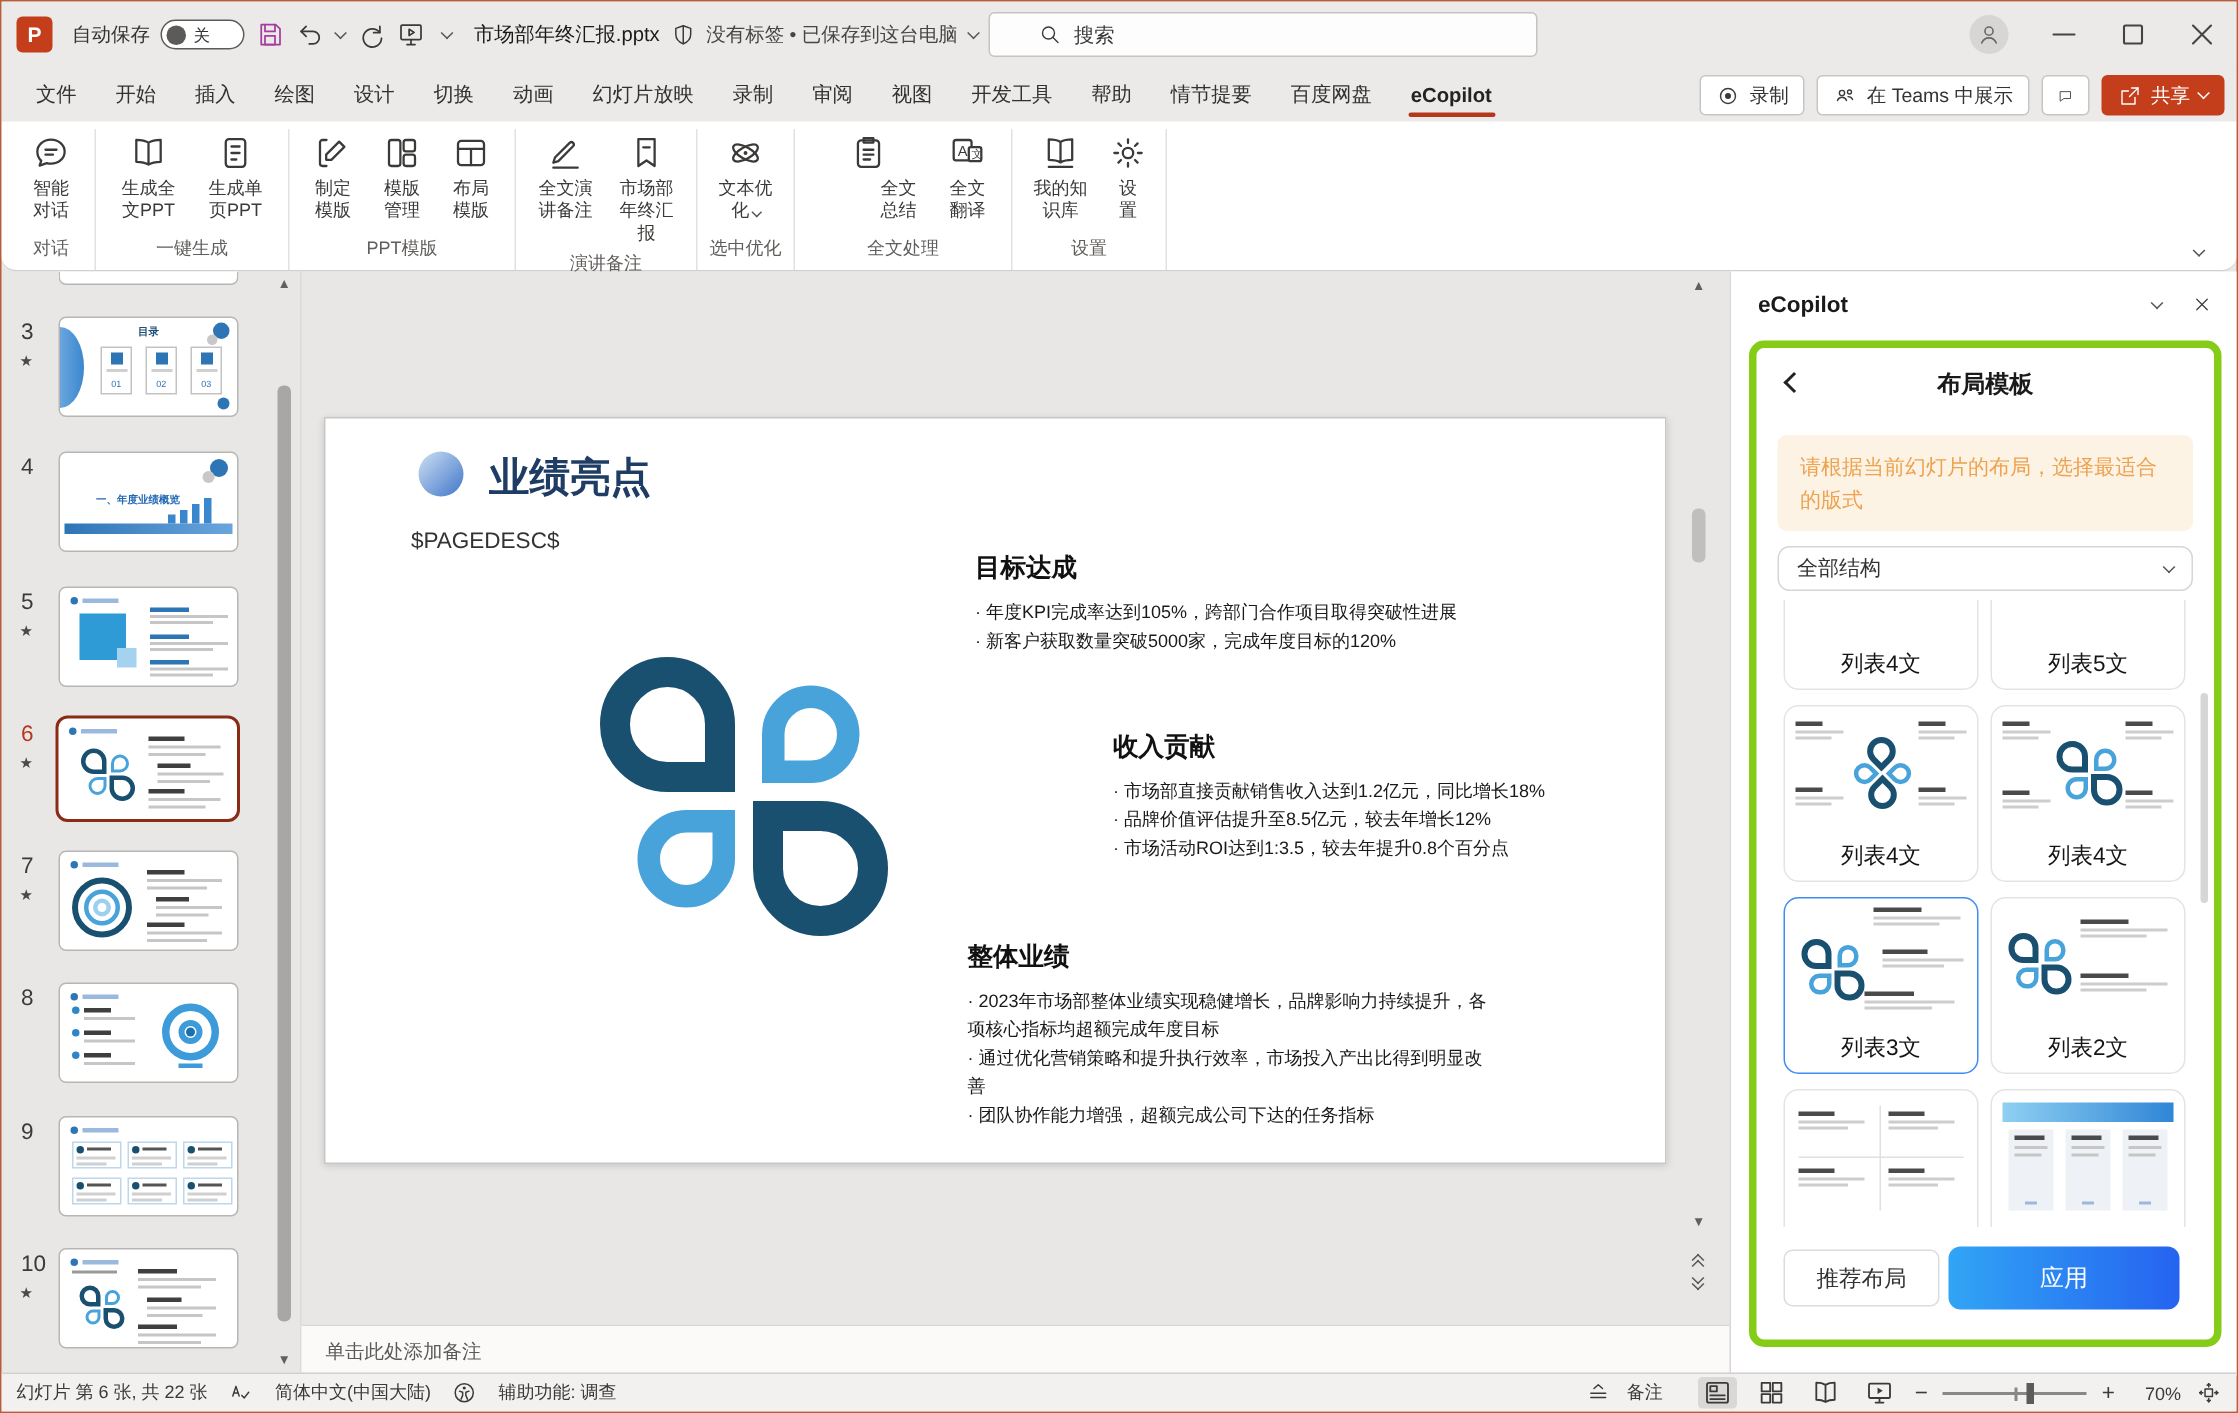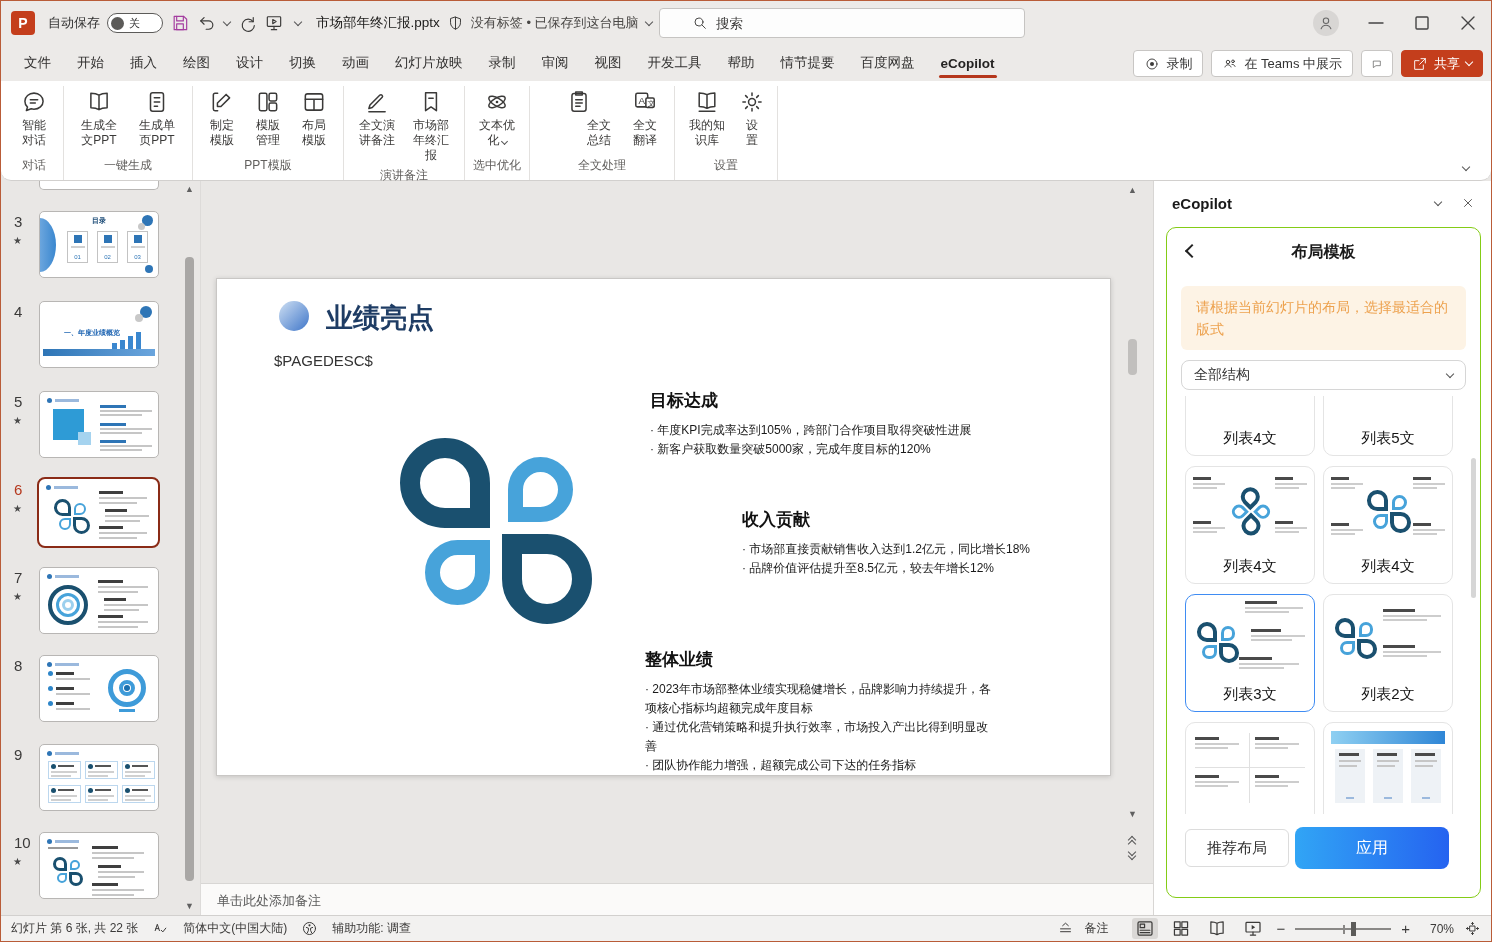--- a/index.html
+++ b/index.html
@@ -80,41 +80,41 @@
 
   .canvas{ position:absolute; left:199px; top:180px; width:953px; height:736px; border-left:1px solid #dddbd9; }
   .slide{ position:absolute; left:15px; top:97px; width:895px; height:498px; background:#fff;
           border:1px solid #c9c7c5; box-shadow:0 1px 5px rgba(0,0,0,.16); }
   .slide-title-dot{ position:absolute; left:62px; top:22px; width:30px; height:30px; border-radius:50%;
                     background:linear-gradient(135deg,#cfe0f3,#3f76c9); }
   .slide-title{ position:absolute; left:109px; top:21px; font-size:27px; font-weight:bold; color:#1e3c64; }
   .pagedesc{ position:absolute; left:57px; top:73px; font-size:15px; color:#333; }
   .clover-main{ position:absolute; left:183px; top:153px; width:192px; height:185px; }
   .petal{ position:absolute; background:transparent; }
-  .sec{ position:absolute;margin-top:22px; }
+  .sec{ position:absolute; }
   .sec h3{ font-size:17px; font-weight:bold; color:#111; margin-bottom:9px; }
   .bullet{ font-size:12px; color:#1a1a1a; line-height:19px; }
   .bullet::before{ content:"·  "; }
 
   .cscroll{ position:absolute; left:923px; top:0; width:16px; height:700px; }
   .cscroll .thumbbar{ position:absolute; left:4px; width:9px; top:158px; height:36px; background:#c1bfbd; border-radius:4px;}
   .dbl{ position:absolute; left:1px; width:14px; height:12px; }
   .dbl .chev{ border-color:#555; position:absolute; left:4px; }
   .notes{ position:absolute; left:0; bottom:0; height:34px; width:953px; background:#fbfaf9;
           border-top:1px solid #d8d6d4; display:flex; align-items:center; padding-left:16px;
           font-size:13px; color:#5a5a5a; }
 
   
   .copilot{ position:absolute; left:1152px; top:180px; width:340px; height:736px; background:#fff;
             border-left:1px solid #d8d6d4; }
   .cp-header{ height:44px; display:flex; align-items:center; padding:0 18px; }
   .cp-header .title{ font-size:15px; font-weight:bold; color:#1a1a1a; }
   .cp-header .hicons{ margin-left:auto; display:flex; gap:20px; align-items:center; color:#3b3a39; }
   .cp-card{ position:absolute; left:12px; right:12px; top:46px; height:671px;
-            border:1px solid #84cc16; border-radius:10px; }
+            border:5px solid #84cc16; border-radius:10px; }
   .cp-back{ position:absolute; left:20px; top:18px; width:10px; height:10px; border-left:2px solid #222;
             border-bottom:2px solid #222; transform:rotate(45deg); }
   .cp-title{ position:absolute; left:0; right:0; top:14px; text-align:center; font-size:16px;
              font-weight:bold; color:#1a1a1a; }
   .cp-hint{ position:absolute; left:14px; right:14px; top:58px; height:64px; background:#fdf3e5;
             border-radius:6px; padding:11px 15px; font-size:14px; line-height:1.55; color:#eda24f; }
   .cp-select{ position:absolute; left:14px; right:14px; top:132px; height:30px; border:1px solid #d6d6d6;
               border-radius:8px; display:flex; align-items:center; padding:0 12px; font-size:14px; color:#333; }
   .cp-select .chev{ margin-left:auto; }
   .cp-viewport{ position:absolute; left:8px; right:4px; top:168px; height:418px; overflow:hidden; }
@@ -668,20 +668,21 @@
       <div id="sections">
           <div class="sec" style="left: 433px; top: 88px; width: 452px;">
             <h3>目标达成</h3>
             <div class="bullet">年度KPI完成率达到105%，跨部门合作项目取得突破性进展</div>
             <div class="bullet">新客户获取数量突破5000家，完成年度目标的120%</div>
           </div>
           <div class="sec" style="left: 525px; top: 207px; width: 368px;">
             <h3>收入贡献</h3>
             <div class="bullet">市场部直接贡献销售收入达到1.2亿元，同比增长18%</div>
             <div class="bullet">品牌价值评估提升至8.5亿元，较去年增长12%</div>
+            <div class="bullet">市场活动ROI达到1:3.5，较去年提升0.8个百分点</div>
           </div>
           <div class="sec" style="left: 428px; top: 347px; width: 352px;">
             <h3>整体业绩</h3>
             <div class="bullet">2023年市场部整体业绩实现稳健增长，品牌影响力持续提升，各项核心指标均超额完成年度目标</div>
             <div class="bullet">通过优化营销策略和提升执行效率，市场投入产出比得到明显改善</div>
             <div class="bullet">团队协作能力增强，超额完成公司下达的任务指标</div>
           </div>
         </div>
     </div>
     <div class="cscroll">

